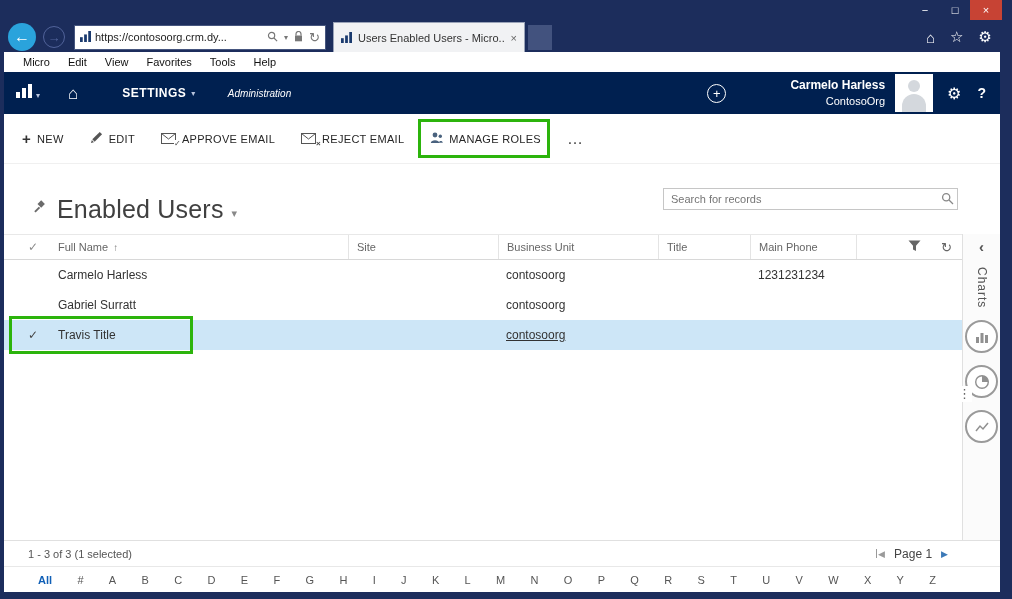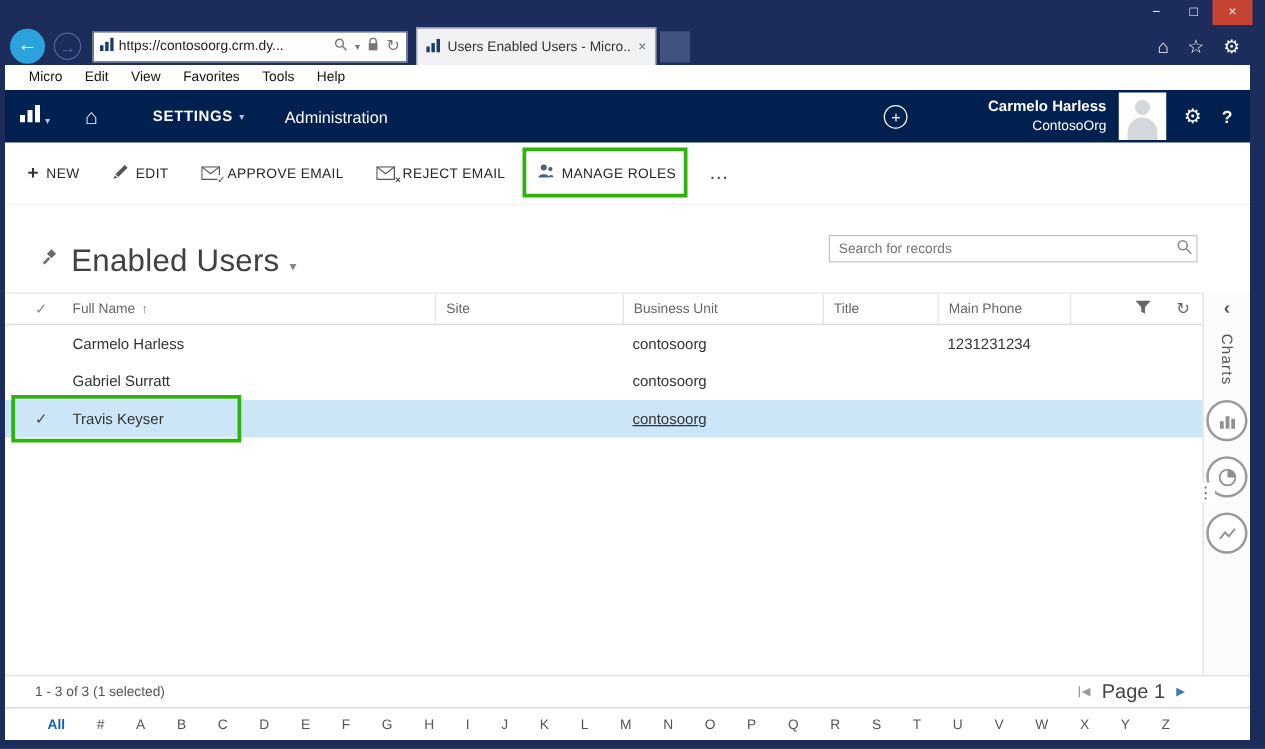--- a/index.html
+++ b/index.html
@@ -34,21 +34,21 @@
   .menubar { position:absolute; top:52px; left:4px; right:12px; height:20px; background:#fff; display:flex; align-items:center; padding-left:10px; font-size:11px; color:#111; }
   .menu-item { padding:0 9px; }
 
   
   .crm-nav { position:absolute; top:72px; left:4px; right:12px; height:42px; background:#002050; display:flex; align-items:center; color:#fff; }
   .logo { display:flex; align-items:flex-end; gap:4px; margin-left:12px; }
   .logo-caret { font-size:8px; color:#b8c4dd; margin-bottom:2px; }
   .nav-home { margin-left:28px; font-size:17px; line-height:1; }
   .nav-settings { margin-left:44px; font-weight:bold; font-size:12px; letter-spacing:.5px; display:flex; gap:5px; align-items:center; }
   .nav-caret { font-size:8px; color:#b8c4dd; }
-  .nav-area { margin-left:32px; font-size:13px; }
+  .nav-area { margin-left:32px; font-size:10px;font-style:italic; }
   .quick-create { margin-left:auto; width:19px; height:19px; border:1px solid #fff; border-radius:50%; display:flex; align-items:center; justify-content:center; font-size:13px; }
   .user-block { margin-left:64px; text-align:right; line-height:1.3; }
   .user-name { font-size:12px; font-weight:bold; }
   .org-name { font-size:11px; }
   .avatar { position:relative; margin-left:10px; width:38px; height:38px; background:#fff; overflow:hidden; flex:0 0 auto; }
   .avatar::before { content:""; position:absolute; top:6px; left:13px; width:12px; height:12px; border-radius:50%; background:#d4d8dd; }
   .avatar::after { content:""; position:absolute; top:20px; left:7px; width:24px; height:18px; border-radius:12px 12px 0 0; background:#d4d8dd; }
   .nav-gear { margin-left:14px; font-size:16px; }
   .nav-help { margin-left:16px; margin-right:14px; font-size:14px; font-weight:bold; }
 
@@ -101,21 +101,21 @@
   .strip-chevron { font-size:15px; font-weight:bold; color:#555; margin-top:4px; }
   .strip-label { writing-mode:vertical-rl; font-size:12px; color:#555; letter-spacing:1px; margin:12px auto 0; }
   .chart-circle { width:33px; height:33px; border:2px solid #9a9a9a; border-radius:50%; margin:12px auto 0; display:flex; align-items:center; justify-content:center; background:#fff; }
   .strip-dots { position:absolute; left:-6px; top:152px; color:#666; font-size:13px; line-height:.9; background:#fff; padding:2px 1px; }
 
   
   .footer-count { position:absolute; top:540px; left:4px; right:12px; height:26px; background:#fff; border-top:1px solid #e0e0e0; display:flex; align-items:center; padding:0 52px 0 24px; font-size:11px; color:#555; }
   .page-nav { margin-left:auto; display:flex; align-items:center; gap:9px; }
   .pg-first { color:#9a9a9a; font-size:9px; display:flex; align-items:center; }
   .pg-bar { display:inline-block; width:1px; height:9px; background:#9a9a9a; margin-right:1px; }
-  .pg-label { font-size:16px; color:#444; }
+  .pg-label { font-size:12px; color:#444; }
   .pg-next { color:#3b79b7; font-size:9px; }
   .alphabet { position:absolute; top:566px; left:4px; right:12px; height:26px; background:#fff; border-top:1px solid #e8e8e8; display:flex; align-items:center; justify-content:space-between; padding:0 64px 0 34px; font-size:11px; color:#555; }
   .abc.on { color:#1160b7; font-weight:bold; }
 </style>
 </head>
 <body>
 
 <div class="frame" data-interactable="false">
 
   <div class="win-controls" data-interactable="false">
@@ -355,21 +355,21 @@
         <div class="cell w-site" data-interactable="false"></div>
         <div class="cell w-bu" data-interactable="true">contosoorg</div>
         <div class="cell w-title" data-interactable="false"></div>
         <div class="cell w-phone" data-interactable="false"></div>
       </div>
 
       <div class="grid-row selected" data-interactable="true">
         <div class="cell w-check row-check" data-interactable="true">
             <span data-interactable="false">✓</span>
           </div>
-        <div class="cell w-name" data-interactable="true">Travis Keyser</div>
+        <div class="cell w-name" data-interactable="true">Travis Title</div>
         <div class="cell w-site" data-interactable="false"></div>
         <div class="cell w-bu bu-link" data-interactable="true">contosoorg</div>
         <div class="cell w-title" data-interactable="false"></div>
         <div class="cell w-phone" data-interactable="false"></div>
         <div class="hl-box" id="hl-travis" data-interactable="false"></div>
       </div>
     </div>
 
     <div class="charts-strip" data-interactable="false">
       <div class="strip-chevron" data-interactable="true">‹</div>

